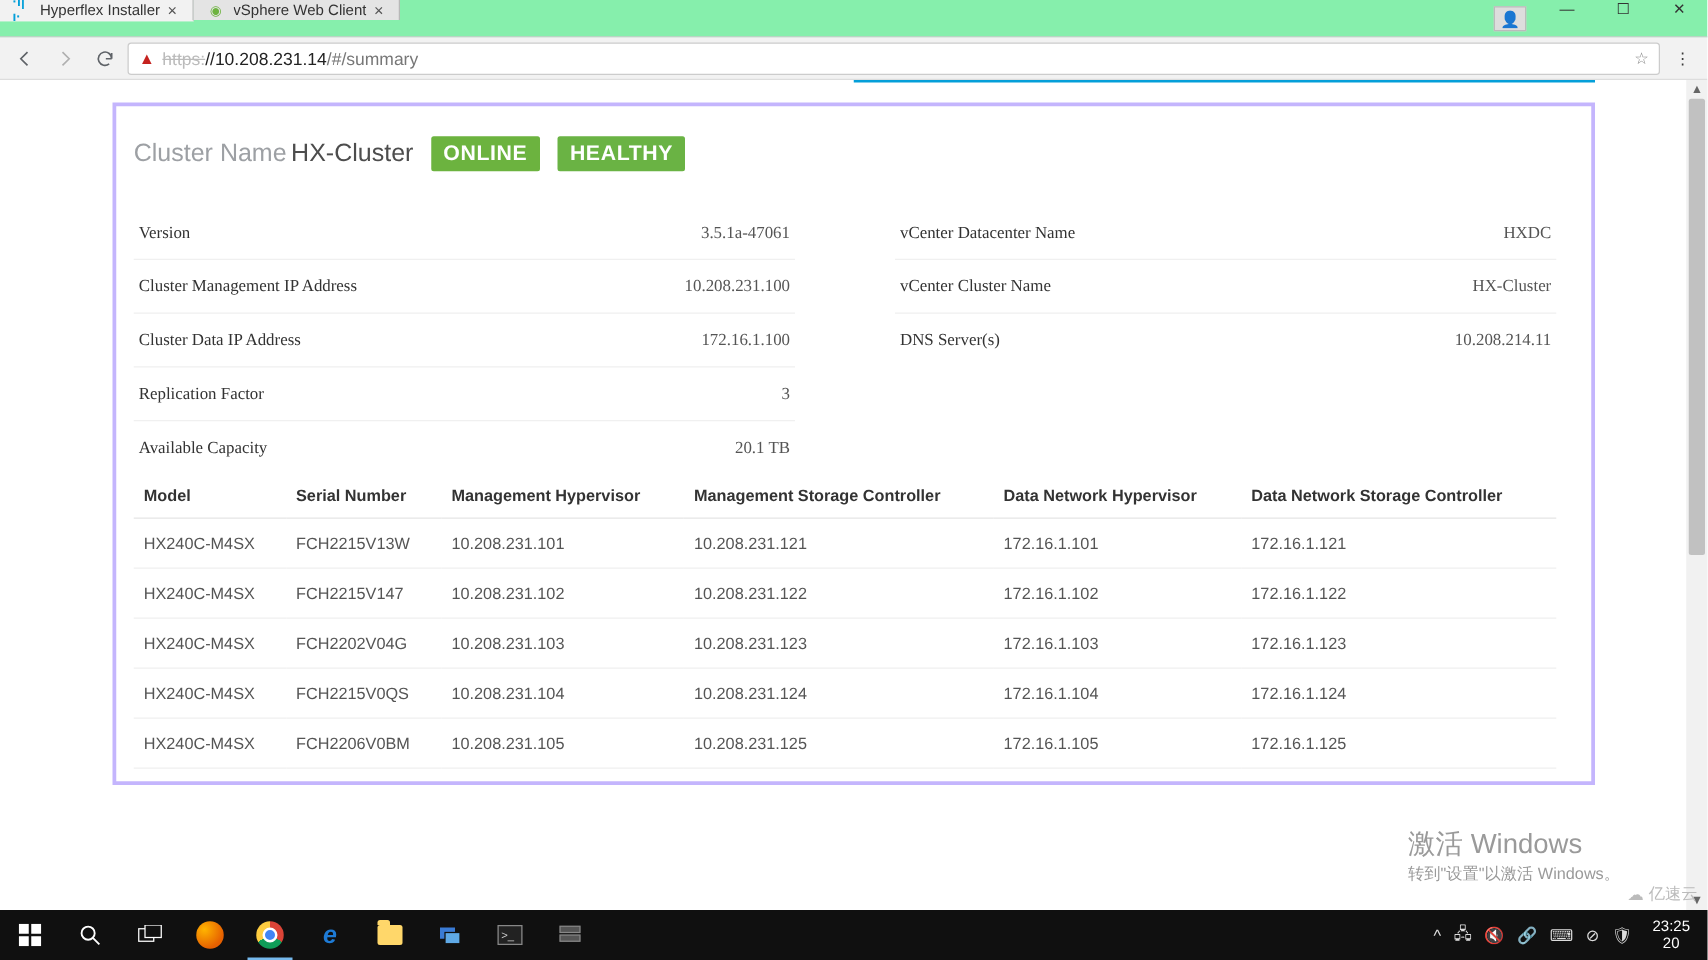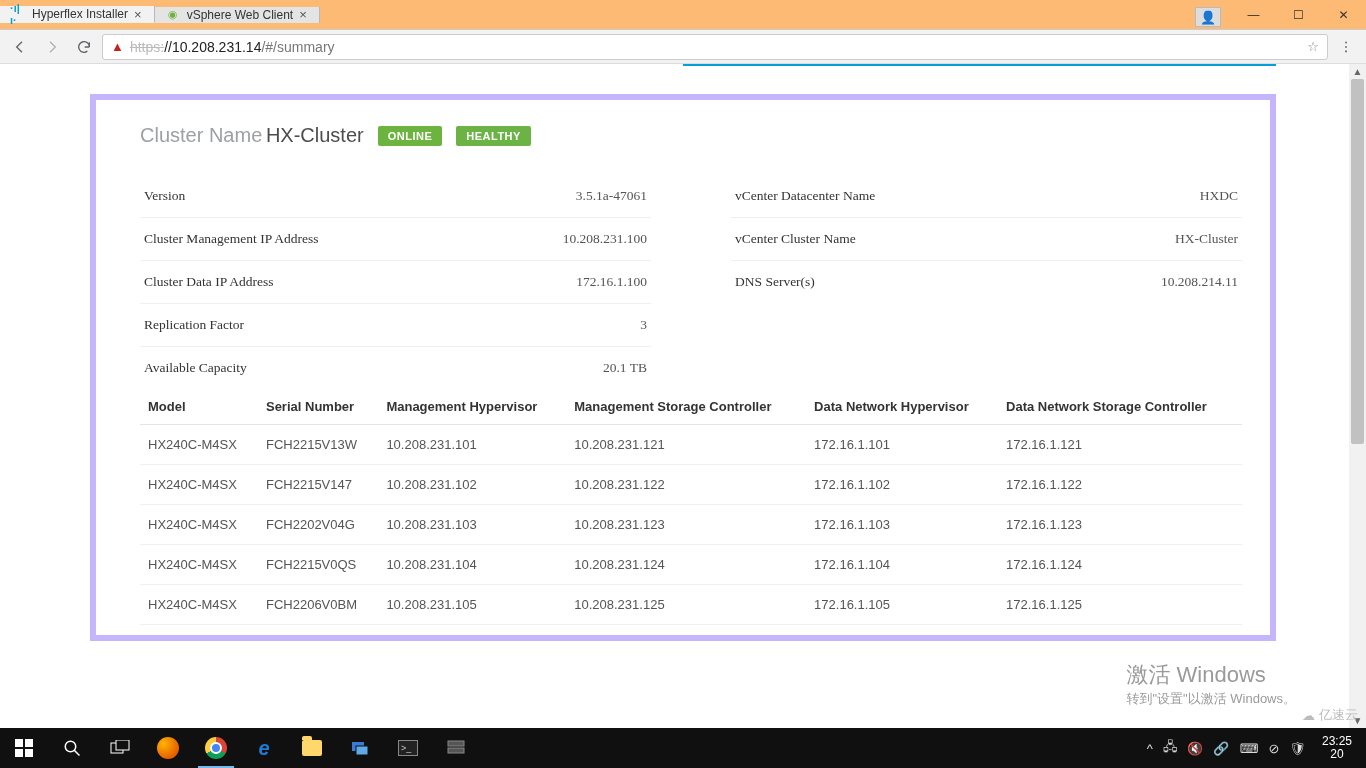--- a/index.html
+++ b/index.html
@@ -1,18 +1,18 @@
 <!DOCTYPE html>
 <html><head>
 <meta charset="utf-8">
 <style>
   * { box-sizing: border-box; }
   html, body { margin:0; padding:0; height:100%; width:100%; font-family: "Segoe UI", Arial, sans-serif; font-size:13px; color:#444; background:#fff; overflow:hidden; }
   
-  .window-chrome { height:30px; background:#fdba74; border-bottom:1px solid #ccc; display:flex; align-items:center; }
+  .window-chrome { height:30px; background:#86efac; border-bottom:1px solid #ccc; display:flex; align-items:flex-start; }
   .tab { display:flex; align-items:center; gap:6px; padding:0 12px 0 10px; border-right:1px solid #b8b8b8; max-width:200px; position:relative; }
   .tab.active { background:#f2f2f2; border-bottom:1px solid #f2f2f2; }
   .tab.inactive { background:#e4e4e4; }
   .tab .favicon { width:16px; height:16px; display:flex; align-items:center; justify-content:center; font-size:11px; }
   .tab .title { font-size:12px; color:#333; white-space:nowrap; overflow:hidden; text-overflow:ellipsis; flex:1; }
   .tab .close { font-size:13px; color:#555; }
   .tab-end { width:30px; background:#e4e4e4; border-right:1px solid #b8b8b8; clip-path: polygon(0 0, 70% 0, 100% 100%, 0 100%);}
   .chrome-spacer { flex:1; background:#fff; }
   .win-controls { display:flex; align-items:center; }
   .win-btn { width:45px; display:flex; align-items:center; justify-content:center; color:#333; font-size:12px; }
@@ -23,25 +23,25 @@
   .url-field { flex:1; height:26px; background:#fff; border:1px solid #ccc; border-radius:3px; display:flex; align-items:center; padding:0 8px; gap:6px; }
   .url-warning { color:#c5221f; font-weight:bold; }
   .url-text { font-size:14px; color:#999; }
   .url-text .strike { text-decoration:line-through; color:#bbb; }
   .url-text .host { color:#222; }
   .url-text .path { color:#777; }
   .star { color:#888; }
   
   .viewport { position:absolute; top:64px; bottom:40px; left:0; right:0; overflow:hidden; background:#fff; }
   .page { padding:0 90px; }
-  .panel { border:6px solid #c4b5fd; background:#fff; margin-top:28px; padding:24px 28px 10px 44px; }
+  .panel { border:3px solid #c4b5fd; background:#fff; margin-top:16px; padding:24px 28px 10px 14px; }
   .cluster-header { display:flex; align-items:center; gap:14px; margin-bottom:28px; }
   .cluster-label { font-size:20px; color:#9da0a4; font-weight:300; }
   .cluster-name { font-size:20px; color:#4d4d4d; font-weight:400; }
-  .badge { font-size:11px; font-weight:700; letter-spacing:.5px; color:#fff; padding:4px 10px; border-radius:2px;text-align:right; }
+  .badge { font-size:17px; font-weight:700; letter-spacing:.5px; color:#fff; padding:4px 10px; border-radius:2px;text-align:right; }
   .badge.online { background:#6cb33f; }
   .badge.healthy { background:#6ab344; }
   .summary-grid { display:flex; gap:80px;font-family:Liberation Serif, serif; }
   .summary-col { flex:1; }
   .summary-row { display:flex; justify-content:space-between; padding:13px 4px; border-bottom:1px solid #f0f0f0; font-size:13.5px; }
   .summary-row:last-child { border-bottom:none; }
   .summary-key { color:#333; }
   .summary-val { color:#555; }
   .servers-title { font-size:18px; color:#6b6e72; font-weight:400; margin:48px 0 22px 2px; }
   table.servers { width:100%; border-collapse:collapse; font-size:13px; }

